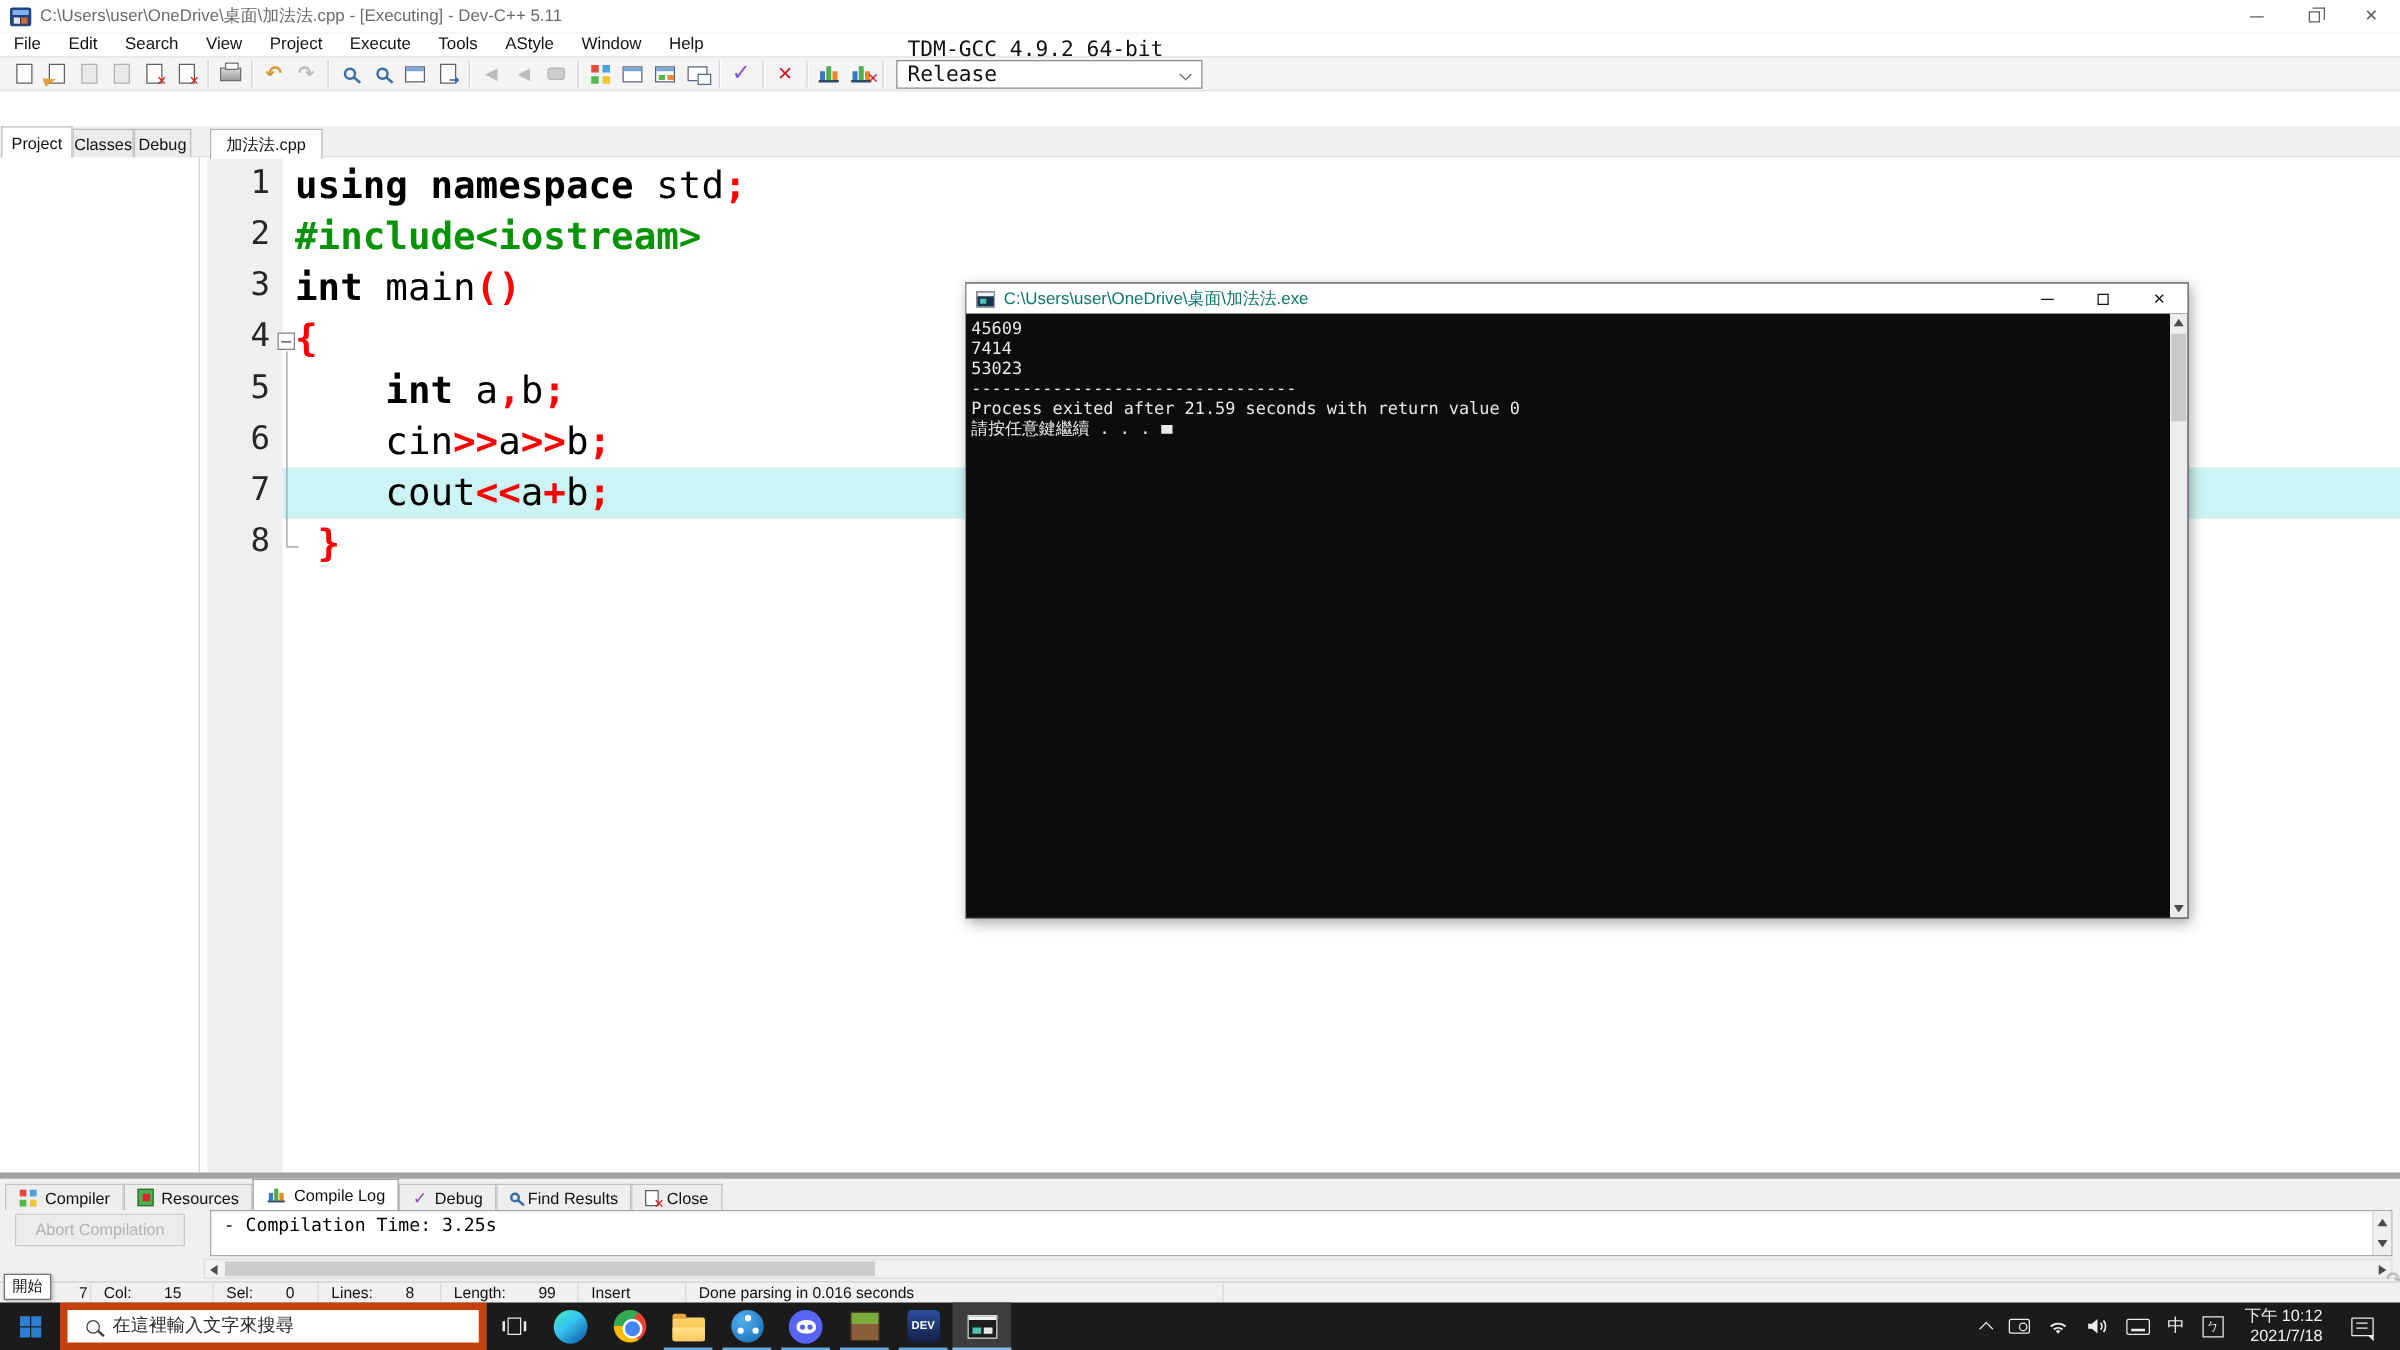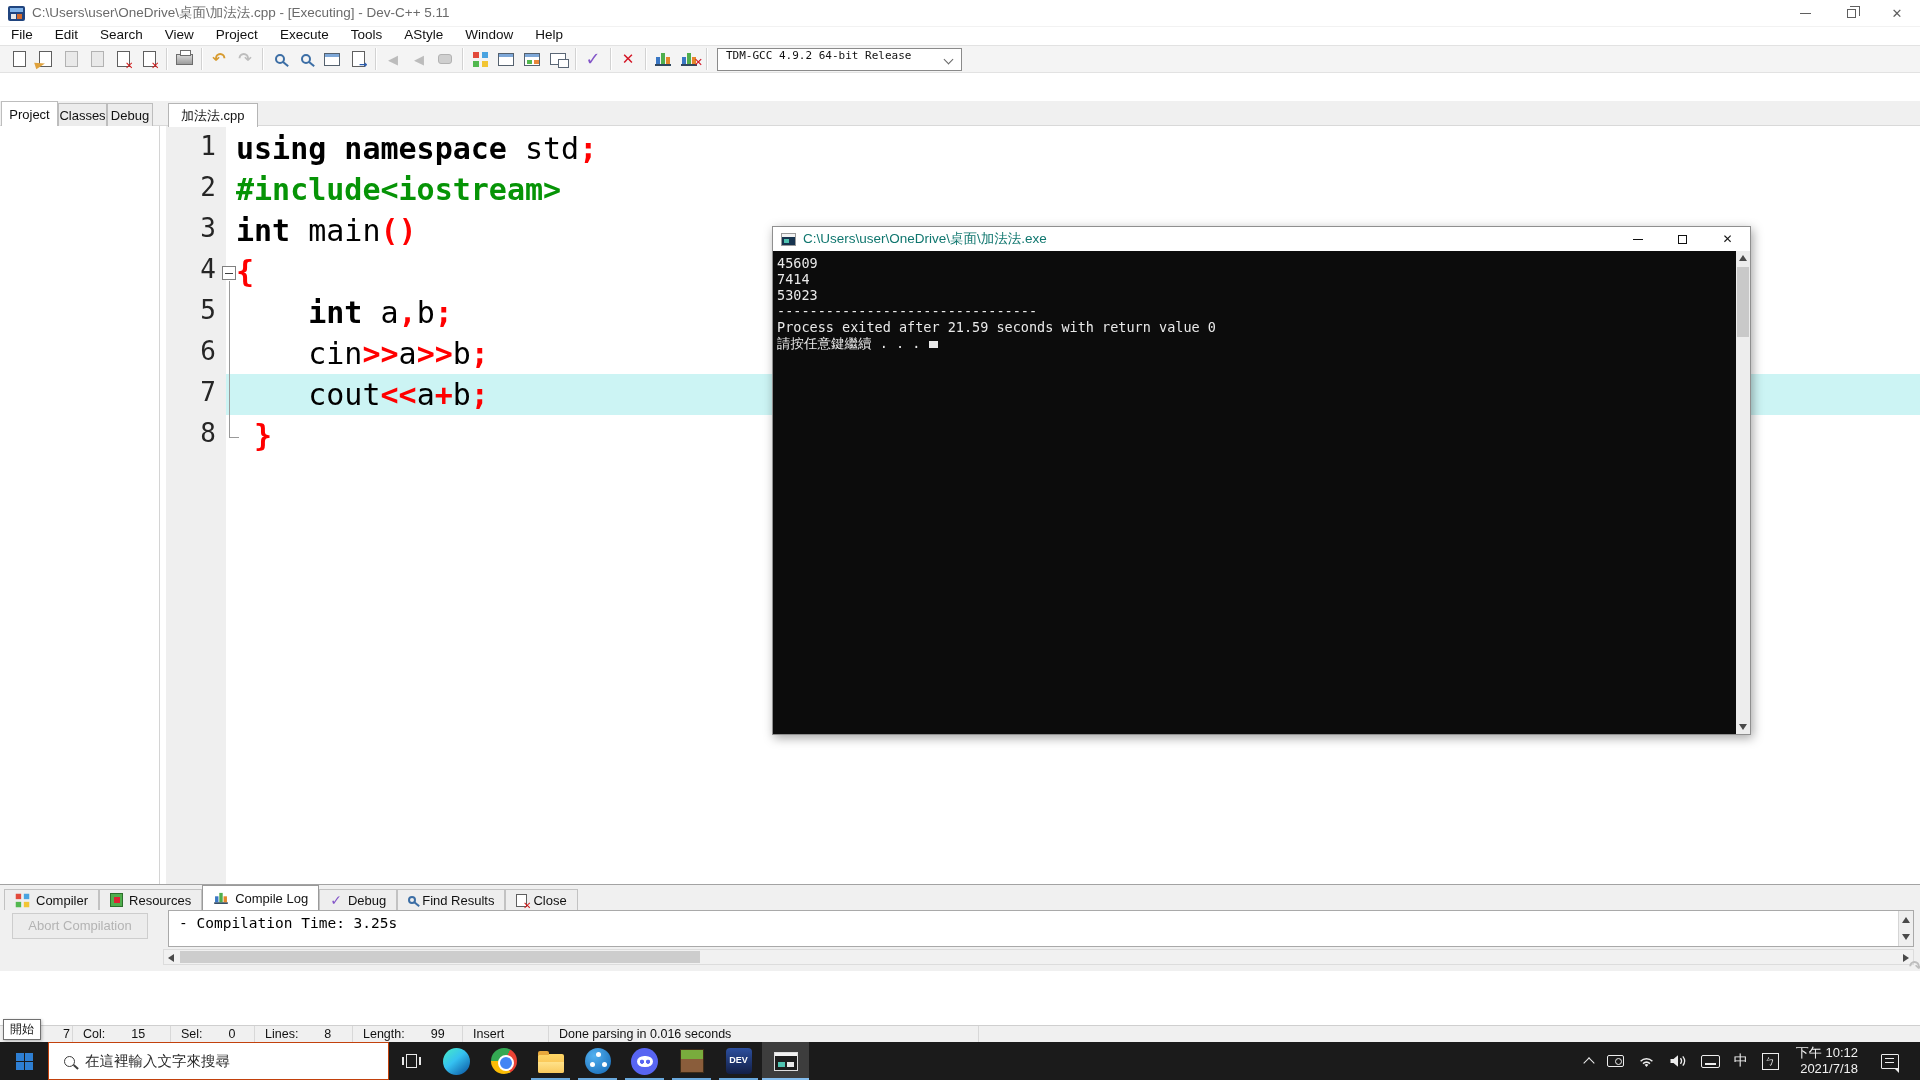--- a/index.html
+++ b/index.html
@@ -66,22 +66,22 @@
   .redx{position:absolute;right:-6px;bottom:-4px;color:#d31323;font:bold 11px/1 "DejaVu Sans",sans-serif}
   .arrL::before{content:"◀";color:#bcbcbc;font:13px/1 "DejaVu Sans",sans-serif}
   .pill{width:14px;height:10px;background:#cfcfcf;border:1px solid #b2b2b2;border-radius:3px}
   .bookA{width:14px;height:16px;background:#c8882e;border:1px solid #7a5a1e;position:relative}
   .bookA::after{content:"+";position:absolute;right:-6px;bottom:-6px;color:#2fae2f;font:bold 13px/1 "DejaVu Sans",sans-serif}
   .bookB{width:12px;height:16px;background:#dfe9f7;border:1px solid #2a5db0;position:relative}
   .bookB::before{content:"";position:absolute;left:2px;top:0;bottom:0;width:3px;background:#2a5db0}
   .res{width:13px;height:14px;background:#4fae4d;border:1px solid #2c6e2c;position:relative}
   .res::after{content:"";position:absolute;left:3px;top:3px;width:6px;height:6px;background:#d23}
   
-  .combo{height:23px;background:#fff;border:1px solid #8a8a8a;display:flex;align-items:flex-start;position:relative;
-    font-family:"DejaVu Sans Mono",monospace;font-size:11px;color:#111;padding-left:8px}
+  .combo{height:23px;background:#fff;border:1px solid #8a8a8a;display:flex;align-items:flex-end;position:relative;
+    font-family:"DejaVu Sans Mono",monospace;font-size:17px;color:#111;padding-left:8px}
   .chev{position:absolute;right:9px;top:7px;width:7px;height:7px;border-right:1.6px solid #666;border-bottom:1.6px solid #666;transform:rotate(45deg)}
   .combo.gray{background:#efefef;border-color:#b5b5b5}
 
   
   .tabstrip{position:absolute;left:0;top:101px;width:100%;height:25px;background:#f0f0f0;border-bottom:1px solid #d9d9d9}
   .ltab{position:absolute;top:2px;height:23px;font-size:13px;color:#111;display:flex;align-items:center;justify-content:center;
     background:#ececec;border:1px solid #bdbdbd;border-bottom:none}
   .ltab.active{background:#fff;top:0;height:25px;z-index:2}
   .etab{position:absolute;top:2px;height:24px;background:#fff;border:1px solid #b5b5b5;border-bottom:none;
     font-size:13px;color:#111;display:flex;align-items:center;padding:0 12px;z-index:2}
@@ -122,21 +122,21 @@
   .conline{white-space:pre;font-family:"DejaVu Sans Mono",monospace;font-size:13.5px;line-height:16px;color:#e9e9e9}
   .cursor{display:inline-block;width:9px;height:7px;background:#e9e9e9;margin-left:1px}
   .conscroll{position:absolute;right:0;top:24px;width:14px;bottom:0;background:#ededed}
   .tri{width:0;height:0;margin:4px auto}
   .tri.up{border-left:4px solid transparent;border-right:4px solid transparent;border-bottom:6px solid #4a4a4a}
   .tri.dn{border-left:4px solid transparent;border-right:4px solid transparent;border-top:6px solid #4a4a4a}
   .conthumb{position:absolute;left:1px;right:1px;top:16px;height:70px;background:#c9c9c9}
   .conscroll .dn{position:absolute;bottom:0;left:3px}
 
   
-  .bottompanel{position:absolute;left:0;top:884px;width:100%;height:87px;background:#f0f0f0;border-top:1px solid #a3a3a3}
+  .bottompanel{position:absolute;left:0;top:938px;width:100%;height:87px;background:#f0f0f0;border-top:5px solid #a3a3a3}
   .btabs{position:absolute;left:4px;top:2px;display:flex;align-items:flex-end;height:23px}
   .btab{height:21px;display:flex;align-items:center;gap:6px;padding:0 10px;font-size:13px;color:#111;
     background:#eeeeee;border:1px solid #c2c2c2;border-bottom:none;white-space:nowrap}
   .btab.active{background:#fff;height:25px;border-color:#9a9a9a;position:relative;z-index:2}
   .abort{position:absolute;left:12px;top:28px;width:136px;height:26px;background:#ececec;border:1px solid #cdcdcd;
     color:#b3b3b3;font-size:13px;text-align:center;line-height:24px}
   .logbox{position:absolute;left:168px;top:25px;right:6px;height:37px;background:#fff;border:1px solid #a9a9a9}
   .logtext{font-family:"DejaVu Sans Mono",monospace;font-size:14.5px;color:#000;padding:4px 0 0 10px;white-space:pre}
   .vscroll{position:absolute;right:0;top:0;bottom:0;width:15px;background:#efefef;border-left:1px solid #d5d5d5}
   .vscroll .up{position:absolute;top:2px;left:3px}
@@ -157,21 +157,21 @@
     padding:1px 6px;font-size:12px;color:#111;box-shadow:1px 1px 3px rgba(0,0,0,.25)}
 
   
   .taskbar{position:absolute;left:0;top:1042px;width:100%;height:38px;background:#1b1b1b;display:flex;align-items:center;z-index:90}
   .startbtn{width:48px;height:38px;display:flex;align-items:center;justify-content:center;flex:none}
   .winlogo{width:17px;height:17px;background:
     linear-gradient(#2e7fd3,#2e7fd3) 0 0/8px 8px no-repeat,
     linear-gradient(#2e7fd3,#2e7fd3) 9px 0/8px 8px no-repeat,
     linear-gradient(#2e7fd3,#2e7fd3) 0 9px/8px 8px no-repeat,
     linear-gradient(#2e7fd3,#2e7fd3) 9px 9px/8px 8px no-repeat}
-  .searchbox{width:341px;height:38px;background:#fff;border:1px solid #c2410c;display:flex;align-items:center;flex:none}
+  .searchbox{width:341px;height:38px;background:#fff;border:6px solid #c2410c;display:flex;align-items:center;flex:none}
   .sglass{width:11px;height:11px;border:1.6px solid #3d3d3d;border-radius:50%;position:relative;margin-left:15px;flex:none}
   .sglass::after{content:"";position:absolute;width:6px;height:1.6px;background:#3d3d3d;right:-5px;bottom:-2px;transform:rotate(42deg)}
   .searchbox input{border:none;outline:none;flex:1;margin-left:10px;font-size:14.5px;color:#222;font-family:"Liberation Sans",sans-serif;background:transparent}
   .searchbox input::placeholder{color:#2a2a2a;opacity:1}
   .tvbtn{width:44px;height:38px;display:flex;align-items:center;justify-content:center;flex:none}
   .tvic{width:11px;height:14px;border:1.5px solid #e8e8e8;position:relative}
   .tvic::before{content:"";position:absolute;left:-5px;top:2px;width:2px;height:8px;background:#e8e8e8}
   .tvic::after{content:"";position:absolute;right:-5px;top:2px;width:2px;height:8px;background:#e8e8e8}
   .app{width:47px;height:38px;display:flex;align-items:center;justify-content:center;position:relative;flex:none;background:transparent;border:none}
   .app.run::after{content:"";position:absolute;left:4px;right:4px;bottom:0;height:2.5px;background:#6aa9dd}

